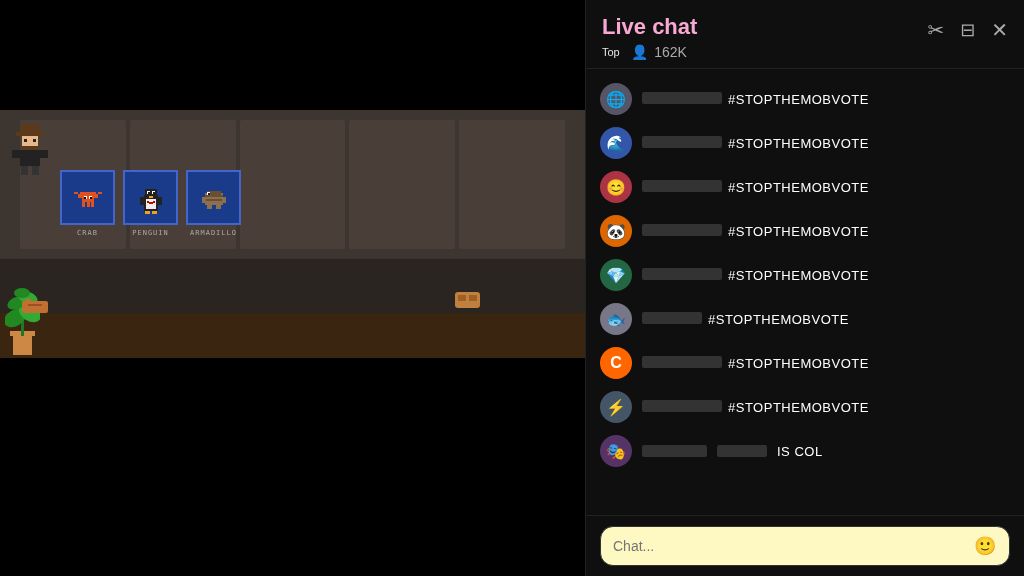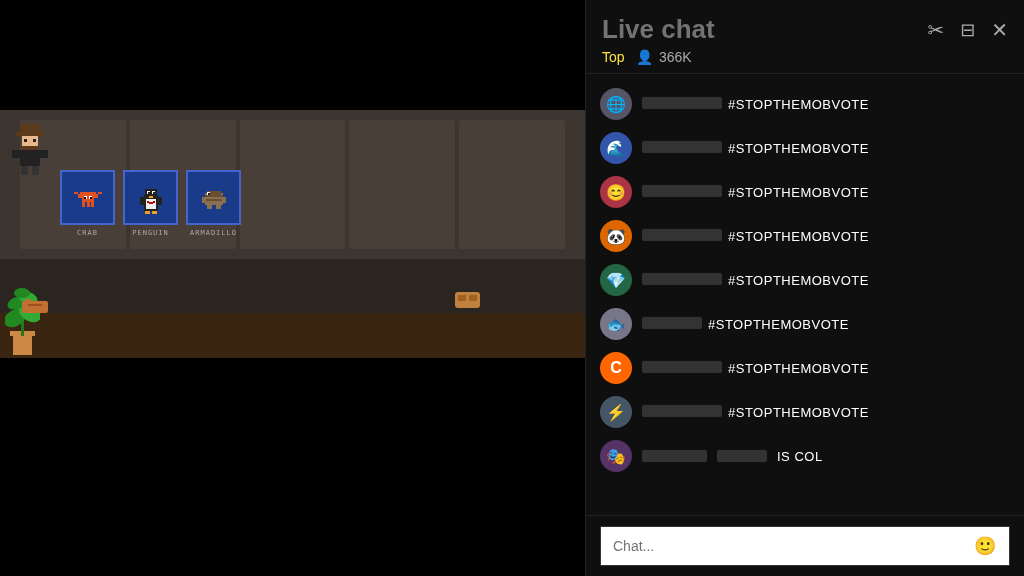--- a/index.html
+++ b/index.html
@@ -120,36 +120,36 @@
       flex-direction: column;
       border-left: 1px solid #222;
     }
 
     .chat-header {
       padding: 14px 16px 8px;
       border-bottom: 1px solid #222;
     }
 
     .chat-title {
-      color: #737373;
-      font-size: 26px;
+      color: #f9a8d4;
+      font-size: 22px;
       font-weight: 700;
       line-height: 1.2;
     }
 
     .chat-meta {
       display: flex;
       align-items: center;
       gap: 12px;
       margin-top: 4px;
     }
 
     .chat-filter {
-      color: #fde047;
-      font-size: 14px;
+      color: #e5e5e5;
+      font-size: 11px;
     }
 
     .viewer-count {
       display: flex;
       align-items: center;
       gap: 5px;
       color: #aaa;
       font-size: 14px;
     }
 
@@ -241,23 +241,23 @@
 
     
     .chat-input-area {
       padding: 10px 14px;
       border-top: 1px solid #222;
     }
 
     .chat-input-wrapper {
       display: flex;
       align-items: center;
-      background: #ffffff;
+      background: #fef9c3;
       border: 1px solid #333;
-      border-radius: 0;
+      border-radius: 13px;
       padding: 8px 12px;
     }
 
     .chat-input {
       flex: 1;
       background: none;
       border: none;
       color: #888;
       font-size: 14px;
       outline: none;
@@ -422,21 +422,21 @@
   <div class="video-black-bar-bottom"></div>
 </div>
 
 <div id="chat-panel" style="position:relative;">
   <div class="chat-header">
     <div class="chat-title">Live chat</div>
     <div class="chat-meta">
       <span class="chat-filter">Top</span>
       <div class="viewer-count">
         <span>👤</span>
-        <span>366K</span>
+        <span>162K</span>
       </div>
     </div>
     <div class="chat-actions">
       <button class="chat-action-btn">✂</button>
       <button class="chat-action-btn" style="font-size:18px;">⊟</button>
       <button class="chat-action-btn">✕</button>
     </div>
   </div>
 
   <div class="chat-messages">

